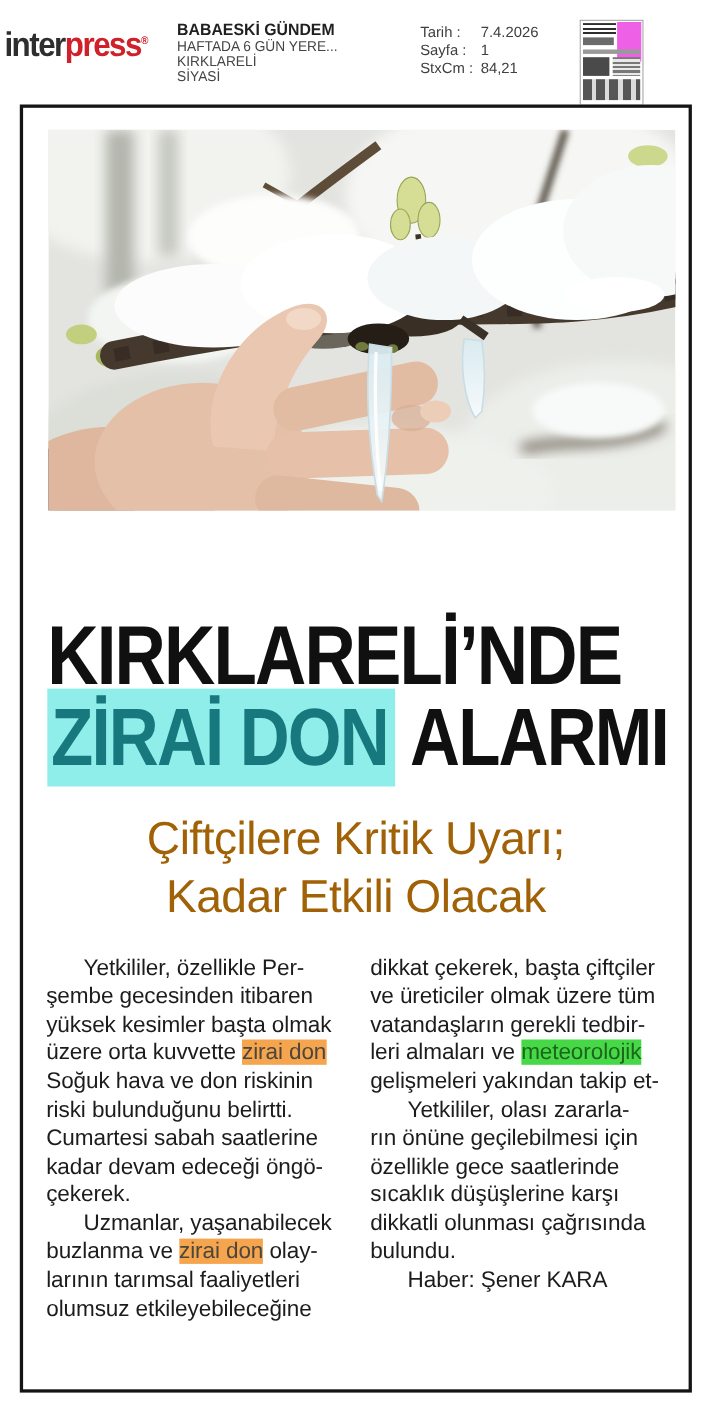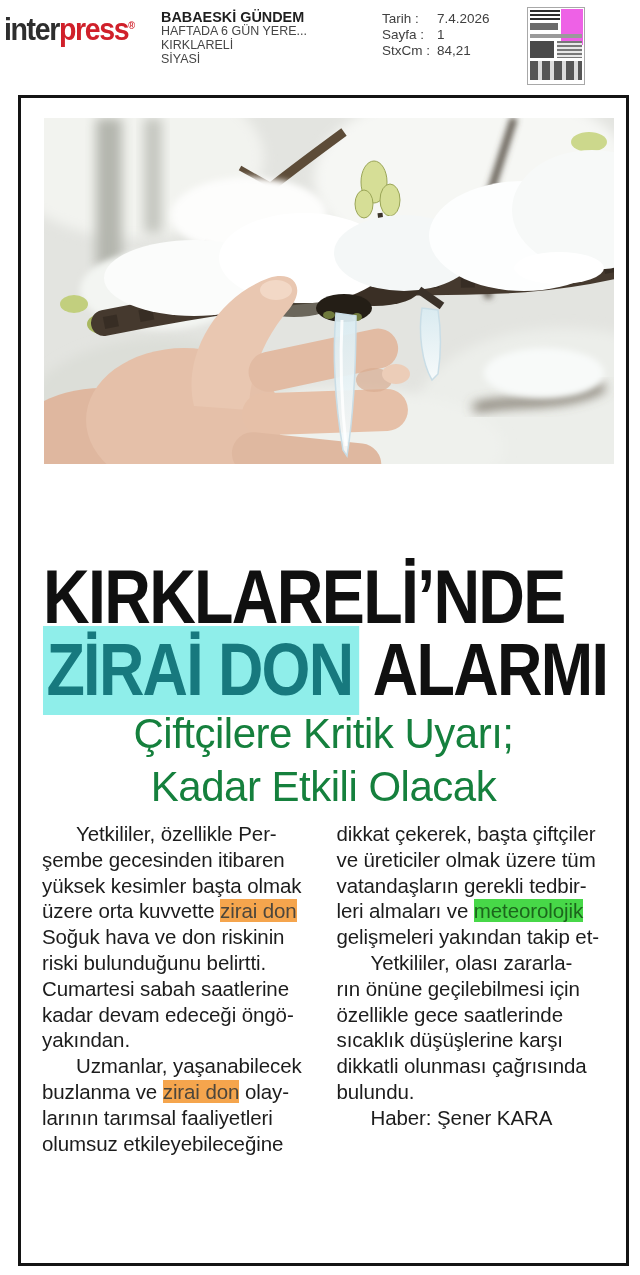--- a/index.html
+++ b/index.html
@@ -1,20 +1,20 @@
 <!DOCTYPE html>
 <html style="--logo-red: #d0202a; --frame-border: #141414; --headline-text-black: #101010; --headline-highlight-bg: #8feeea; --headline-highlight-text: #17797e; --mark-orange-bg: #f5a54d; --mark-orange-text: #4c463c; --mark-green-bg: #47d848; --mark-green-text: #1c661c; --thumbnail-magenta: #ee61e6; --body-text: #1c1c1c;"><head>
 <meta charset="utf-8">
 <style>
   html,body{margin:0;padding:0;background:#fff;}
   .page{position:relative;width:640px;height:1275px;background:#fff;overflow:hidden;
         font-family:"Liberation Sans",sans-serif;color:#1c1c1c;}
 
   
-  .topbar{position:absolute;left:0;top:4px;width:640px;height:92px;background:#fff;}
+  .topbar{position:absolute;left:0;top:15px;width:640px;height:92px;background:#fff;}
   .logo{position:absolute;left:4px;top:8px;font-weight:bold;font-size:31px;letter-spacing:-1.5px;
         transform:scaleX(.92);transform-origin:left top;white-space:nowrap;}
   .logo .inter{color:#2e2e2e;}
   .logo .press{color:var(--logo-red,#d0202a);}
   .logo .tm{color:var(--logo-red,#d0202a);font-size:10px;vertical-align:super;letter-spacing:0;}
   .pubinfo{position:absolute;left:161px;top:6px;line-height:14px;transform:scaleX(.96);transform-origin:left top;}
   .pubinfo .name{font-weight:bold;font-size:15px;color:#1f1f1f;letter-spacing:0;}
   .pubinfo .line{font-size:13px;color:#454545;}
   .meta{position:absolute;left:382px;top:7px;font-size:13.5px;color:#404040;line-height:16px;}
   .meta .row{display:flex;}
@@ -38,25 +38,25 @@
 
   
   .headline{margin:95px 0 0 22px;font-weight:bold;color:var(--headline-text-black,#101010);
             transform:scaleX(.85);transform-origin:left top;white-space:nowrap;}
   .headline .l1{font-size:76px;line-height:76px;letter-spacing:-2px;}
   .headline .l2{font-size:74px;line-height:74px;letter-spacing:-2px;margin-top:-2px;}
   .hl-cyan{background:var(--headline-highlight-bg,#8feeea);color:var(--headline-highlight-text,#17797e);
            padding:2px 8px 4px 4px;}
 
   
-  .subhead{text-align:center;font-size:42px;line-height:53px;color:#15803d;
+  .subhead{margin-top:28px;text-align:center;font-size:42px;line-height:53px;color:#a16207;
            letter-spacing:-.5px;font-weight:400;}
 
   
-  .cols{display:flex;gap:24px;margin-top:8px;padding:0 19px 0 21px;}
+  .cols{display:flex;gap:24px;margin-top:26px;padding:0 19px 0 21px;}
   .col{flex:1;font-size:20.5px;line-height:25.8px;letter-spacing:-.1px;color:var(--body-text,#1c1c1c);}
   .body-line{white-space:pre;}
   .body-line.indent{padding-left:34px;}
   .mark-orange{background:var(--mark-orange-bg,#f5a54d);color:var(--mark-orange-text,#4c463c);text-align:right;}
   .mark-green{background:var(--mark-green-bg,#47d848);color:var(--mark-green-text,#1c661c);}
 </style>
 </head>
 <body>
 
 <div class="page">
@@ -184,21 +184,21 @@
     <div class="cols">
       <div class="col" id="col-left">
           <div class="body-line indent"><span>Yetkililer, özellikle Per-</span></div>
           <div class="body-line"><span>şembe gecesinden itibaren</span></div>
           <div class="body-line"><span>yüksek kesimler başta olmak</span></div>
           <div class="body-line"><span>üzere orta kuvvette </span><span class="mark-orange">zirai don</span></div>
           <div class="body-line"><span>Soğuk hava ve don riskinin</span></div>
           <div class="body-line"><span>riski bulunduğunu belirtti.</span></div>
           <div class="body-line"><span>Cumartesi sabah saatlerine</span></div>
           <div class="body-line"><span>kadar devam edeceği öngö-</span></div>
-          <div class="body-line"><span>yakından.</span></div>
+          <div class="body-line"><span>çekerek.</span></div>
           <div class="body-line indent"><span>Uzmanlar, yaşanabilecek</span></div>
           <div class="body-line"><span>buzlanma ve </span><span class="mark-orange">zirai don</span><span> olay-</span></div>
           <div class="body-line"><span>larının tarımsal faaliyetleri</span></div>
           <div class="body-line"><span>olumsuz etkileyebileceğine</span></div>
         </div>
       <div class="col" id="col-right">
           <div class="body-line"><span>dikkat çekerek, başta çiftçiler</span></div>
           <div class="body-line"><span>ve üreticiler olmak üzere tüm</span></div>
           <div class="body-line"><span>vatandaşların gerekli tedbir-</span></div>
           <div class="body-line"><span>leri almaları ve </span><span class="mark-green">meteorolojik</span></div>

